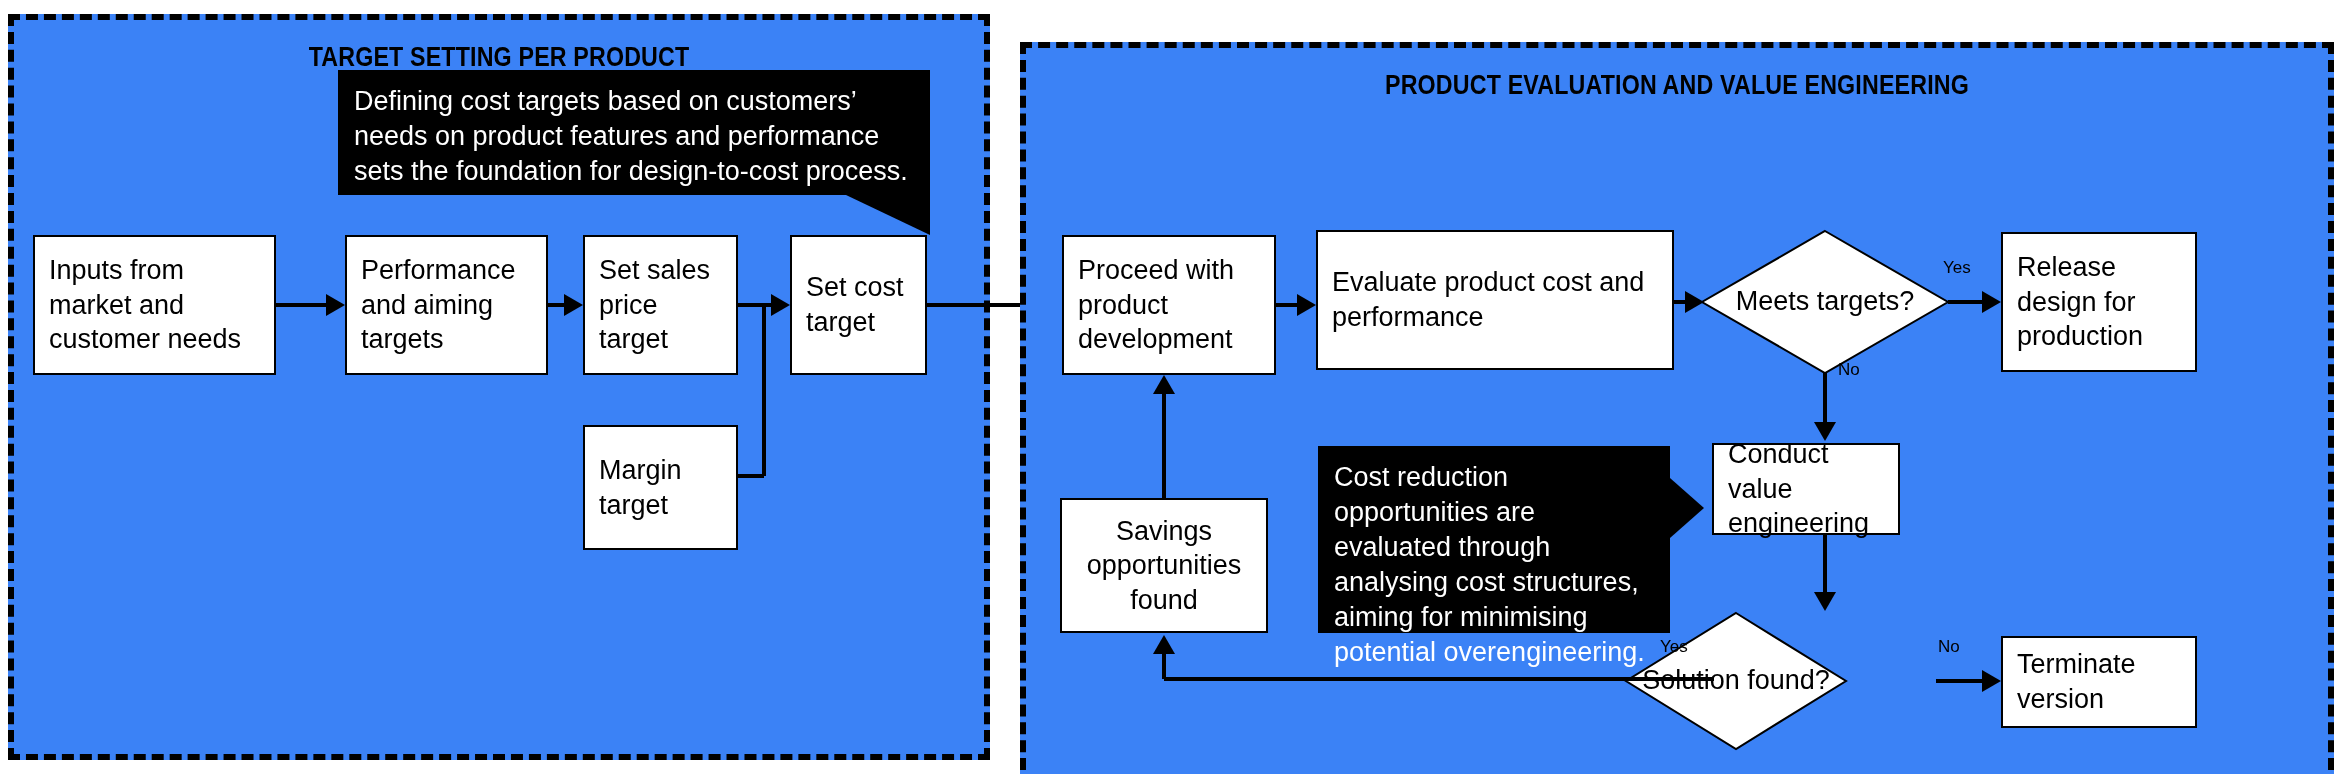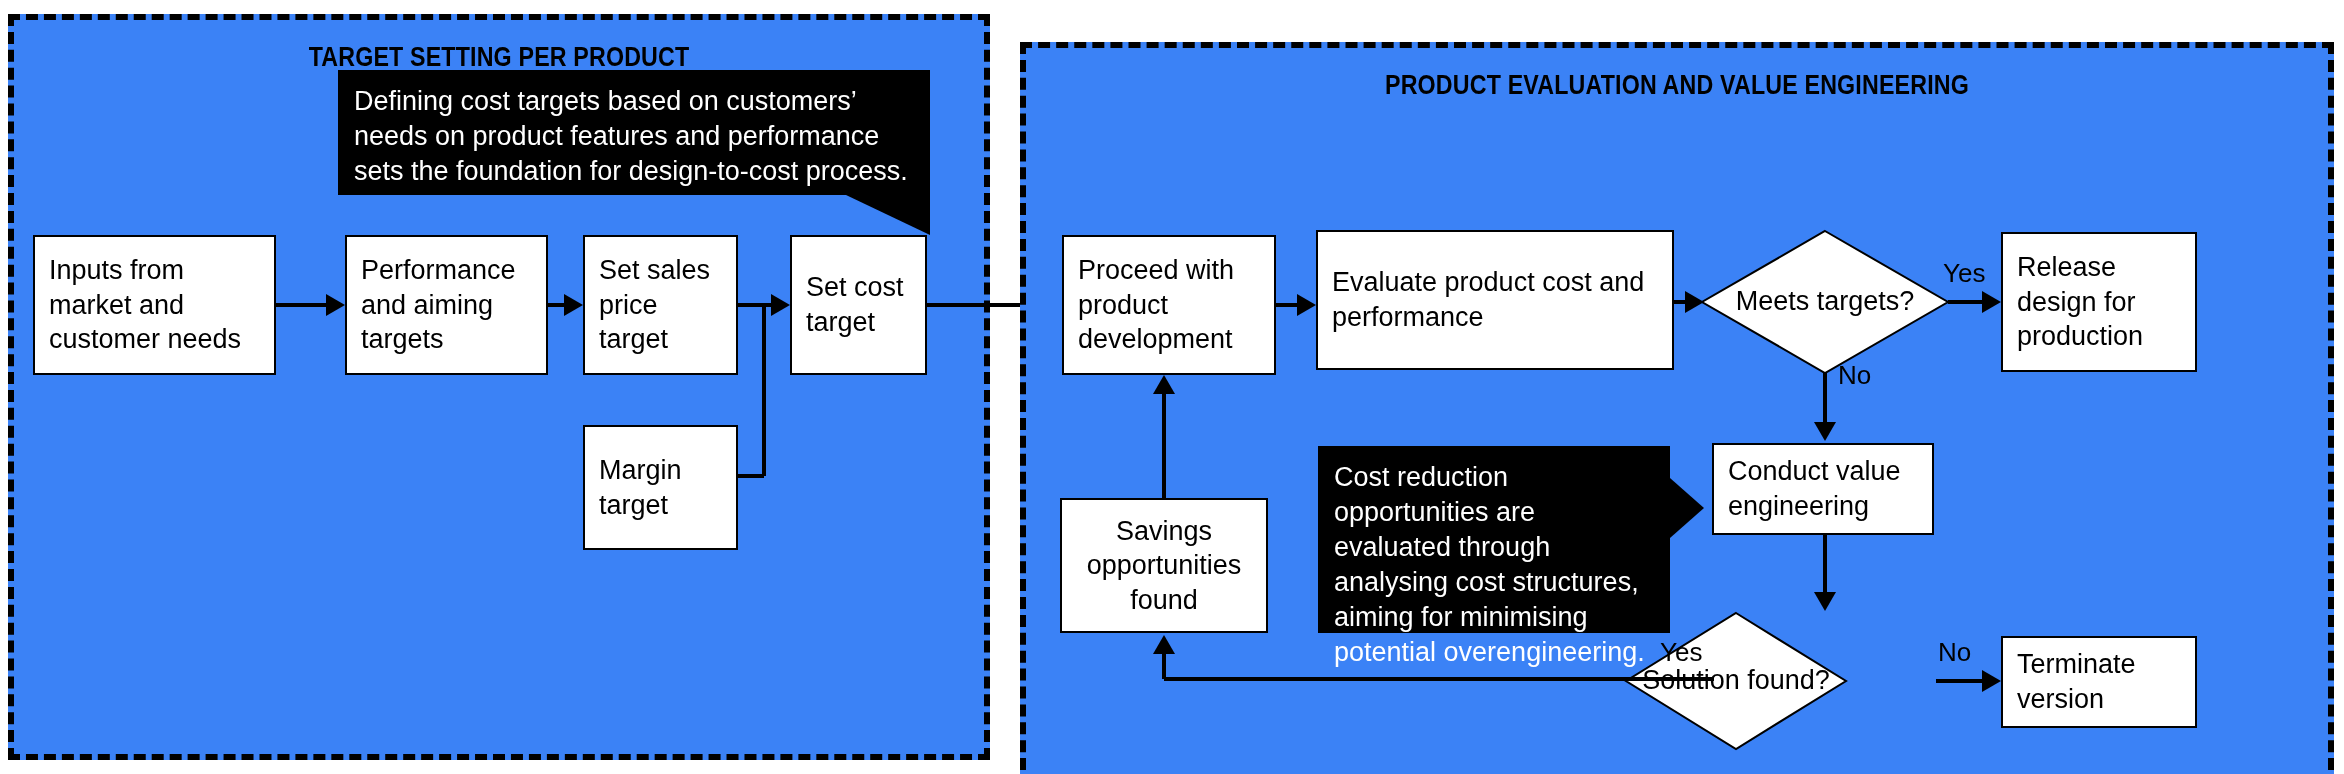--- a/index.html
+++ b/index.html
@@ -25,21 +25,21 @@
     padding:14px 18px 14px 16px;box-sizing:border-box;}
   .callout .tail{position:absolute;width:0;height:0;}
 
   .edge{position:absolute;background:#000000;}
   .edge.h{height:4px;}
   .edge.v{width:4px;}
   .arrow{position:absolute;width:0;height:0;}
   .arrow.right{border-top:11px solid transparent;border-bottom:11px solid transparent;border-left:19px solid #000;}
   .arrow.up{border-left:11px solid transparent;border-right:11px solid transparent;border-bottom:19px solid #000;}
   .arrow.down{border-left:11px solid transparent;border-right:11px solid transparent;border-top:19px solid #000;}
-  .elabel{position:absolute;font-size:26px;color:#000;white-space:nowrap;}
+  .elabel{position:absolute;font-size:17px;color:#000;white-space:nowrap;}
 </style>
 </head>
 <body>
 
 <div id="stage">
 
   <div class="panel" style="left:8px;top:14px;width:982px;height:746px;">
     <div class="panel-title">TARGET SETTING PER PRODUCT</div>
   </div>
 
@@ -93,21 +93,21 @@
   </div>
 
   <div class="node" style="left:1316px;top:230px;width:358px;height:140px;">
     <span>Evaluate product cost and performance</span>
   </div>
 
   <div class="node" style="left:2001px;top:232px;width:196px;height:140px;">
     <span>Release design for production</span>
   </div>
 
-  <div class="node" style="left:1712px;top:443px;width:222px;height:92px;">
+  <div class="node" style="left:1712px;top:443px;width:188px;height:92px;">
     <span>Conduct value engineering</span>
   </div>
 
   <div class="node center" style="left:1060px;top:498px;width:208px;height:135px;">
     <span>Savings opportunities found</span>
   </div>
 
   <div class="node" style="left:2001px;top:636px;width:196px;height:92px;">
     <span>Terminate version</span>
   </div>

